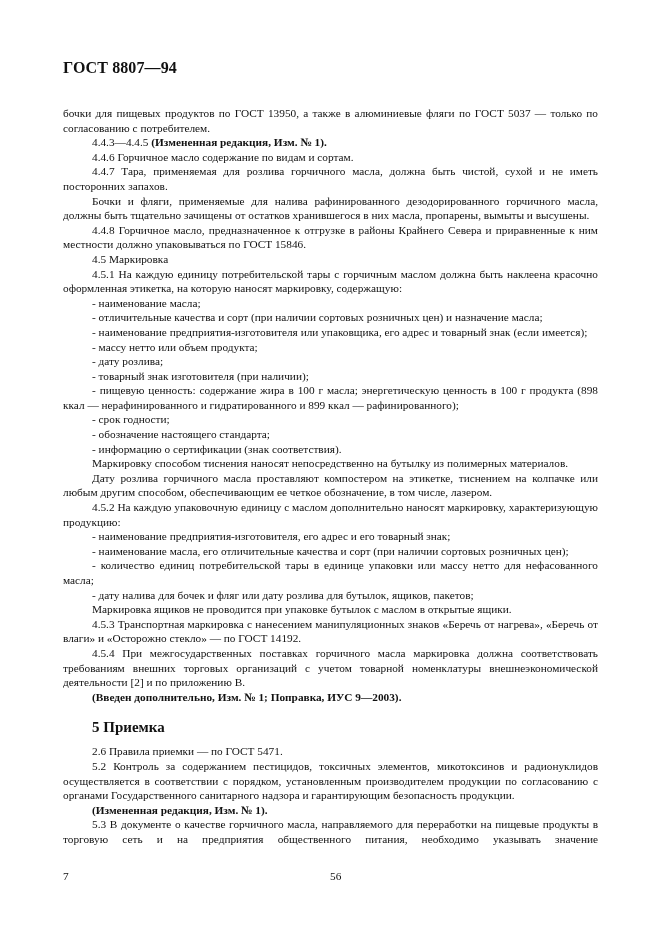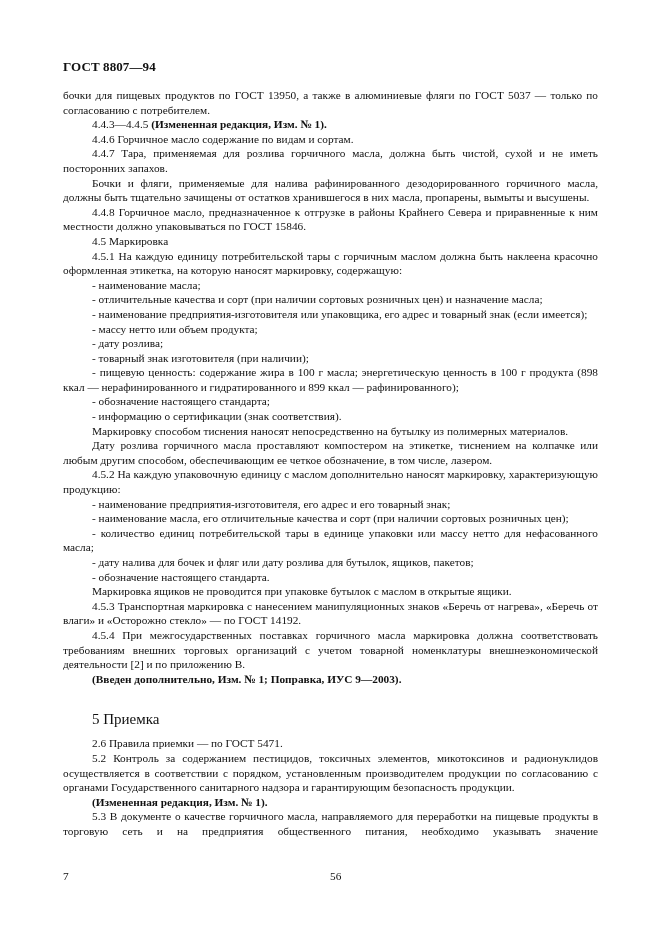--- a/index.html
+++ b/index.html
@@ -1,24 +1,24 @@
 <!DOCTYPE html>
 <html><head>
 <meta charset="utf-8">
 <style>
   html, body { margin: 0; padding: 0; background: #ffffff; }
   body { width: 661px; height: 936px; position: relative; overflow: hidden;
          font-family: "Liberation Serif", "DejaVu Serif", serif; color: #111; }
-  .header { position: absolute; left: 63px; top: 59px; font-weight: bold; font-size: 13px; letter-spacing: 0.1px; }
-  .body { position: absolute; left: 63px; top: 88px; width: 535px; font-size: 11.3px; line-height: 14.6px; }
+  .header { position: absolute; left: 63px; top: 59px; font-weight: bold; font-size: 16px; letter-spacing: 0.1px; }
+  .body { position: absolute; left: 63px; top: 106px; width: 535px; font-size: 11.3px; line-height: 14.6px; }
   .p { margin: 0; text-align: justify; text-align-last: left; }
   .ind { text-indent: 29px; }
   .bold { font-weight: bold; }
   .num { white-space: pre; }
-  .h2 { margin: 24px 0 8px 29px; font-weight: normal; font-size: 15px; line-height: 18px; }
+  .h2 { margin: 14px 0 8px 29px; font-weight: bold; font-size: 15px; line-height: 18px; }
   .footer { position: absolute; top: 870px; left: 63px; width: 535px; font-size: 11.3px; }
   .footer .left { position: absolute; left: 0; }
   .footer .center { position: absolute; left: 267px; }
 </style>
 </head>
 <body>
 
 <div class="header">ГОСТ 8807—94</div>
 
 <div class="body">
@@ -30,30 +30,30 @@
   <p class="p ind">4.4.8 Горчичное масло, предназначенное к отгрузке в районы Крайнего Севера и приравненные к ним местности должно упаковываться по ГОСТ 15846.</p>
   <p class="p ind">4.5 Маркировка</p>
   <p class="p ind">4.5.1 На каждую единицу потребительской тары с горчичным маслом должна быть наклеена красочно оформленная этикетка, на которую наносят маркировку, содержащую:</p>
   <p class="p ind">- наименование масла;</p>
   <p class="p ind">- отличительные качества и сорт (при наличии сортовых розничных цен) и назначение масла;</p>
   <p class="p ind">- наименование предприятия-изготовителя или упаковщика, его адрес и товарный знак (если имеется);</p>
   <p class="p ind">- массу нетто или объем продукта;</p>
   <p class="p ind">- дату розлива;</p>
   <p class="p ind">- товарный знак изготовителя (при наличии);</p>
   <p class="p ind">- пищевую ценность: содержание жира в 100 г масла; энергетическую ценность в 100 г продукта (898 ккал — нерафинированного и гидратированного и 899 ккал — рафинированного);</p>
+  <p class="p ind">- срок годности;</p>
   <p class="p ind">- обозначение настоящего стандарта;</p>
   <p class="p ind">- информацию о сертификации (знак соответствия).</p>
   <p class="p ind">Маркировку способом тиснения наносят непосредственно на бутылку из полимерных материалов.</p>
   <p class="p ind">Дату розлива горчичного масла проставляют компостером на этикетке, тиснением на колпачке или любым другим способом, обеспечивающим ее четкое обозначение, в том числе, лазером.</p>
   <p class="p ind">4.5.2 На каждую упаковочную единицу с маслом дополнительно наносят маркировку, характеризующую продукцию:</p>
   <p class="p ind">- наименование предприятия-изготовителя, его адрес и его товарный знак;</p>
   <p class="p ind">- наименование масла, его отличительные качества и сорт (при наличии сортовых розничных цен);</p>
   <p class="p ind">- количество единиц потребительской тары в единице упаковки или массу нетто для нефасованного масла;</p>
   <p class="p ind">- дату налива для бочек и фляг или дату розлива для бутылок, ящиков, пакетов;</p>
-  <p class="p ind">- обозначение настоящего стандарта.</p>
   <p class="p ind">Маркировка ящиков не проводится при упаковке бутылок с маслом в открытые ящики.</p>
   <p class="p ind">4.5.3 Транспортная маркировка с нанесением манипуляционных знаков «Беречь от нагрева», «Беречь от влаги» и «Осторожно стекло» — по ГОСТ 14192.</p>
   <p class="p ind">4.5.4 При межгосударственных поставках горчичного масла маркировка должна соответствовать требованиям внешних торговых организаций с учетом товарной номенклатуры внешнеэкономической деятельности [2] и по приложению В.</p>
   <p class="p ind bold">(Введен дополнительно, Изм. № 1; Поправка, ИУС 9—2003).</p>
 
   <div class="h2">5 Приемка</div>
 
   <p class="p ind">2.6 Правила приемки — по ГОСТ 5471.</p>
   <p class="p ind">5.2 Контроль за содержанием пестицидов, токсичных элементов, микотоксинов и радионуклидов осуществляется в соответствии с порядком, установленным производителем продукции по согласованию с органами Государственного санитарного надзора и гарантирующим безопасность продукции.</p>
   <p class="p ind bold">(Измененная редакция, Изм. № 1).</p>

